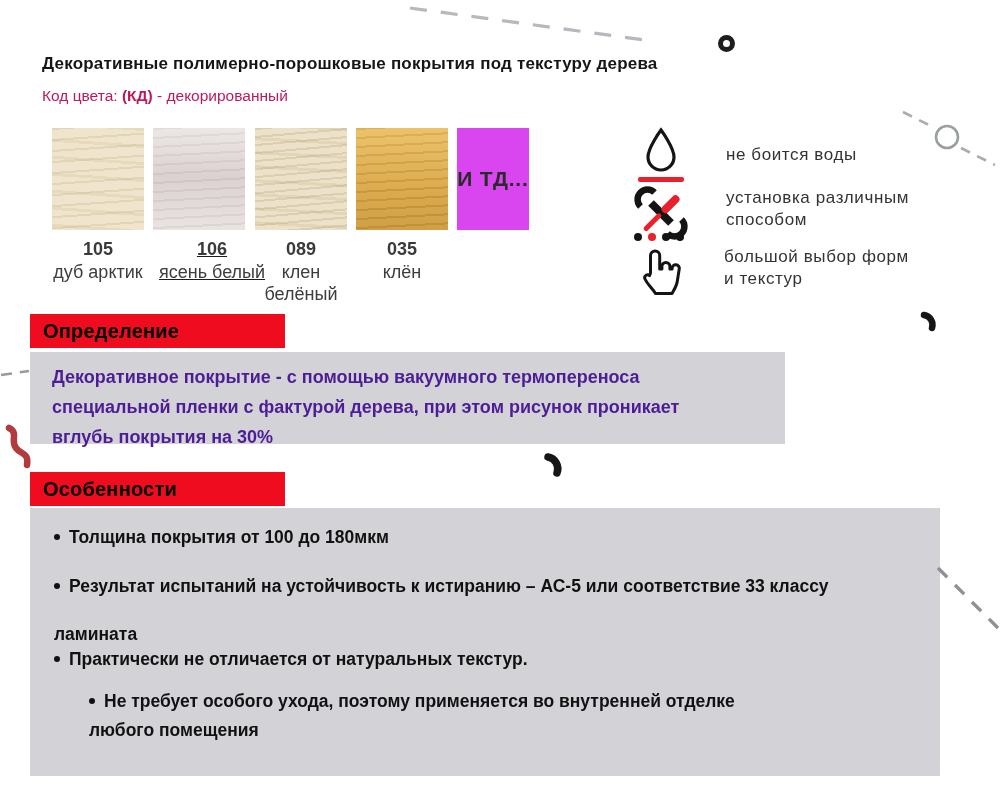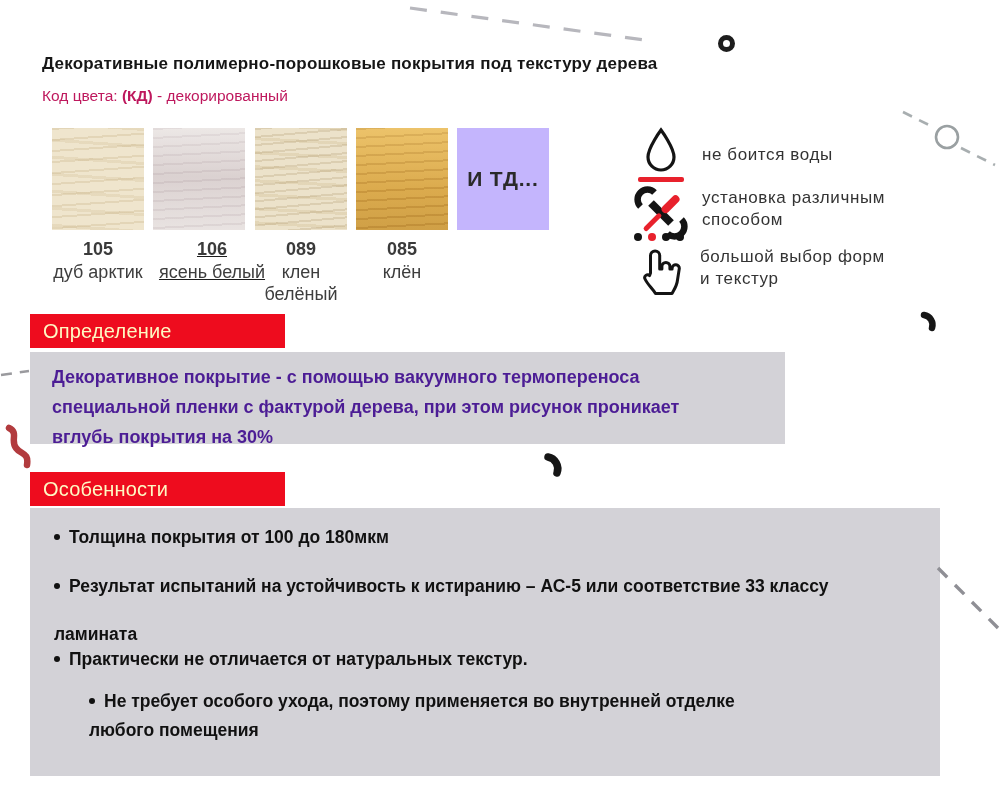--- a/index.html
+++ b/index.html
@@ -21,38 +21,38 @@
       repeating-linear-gradient(184deg, rgba(214,196,158,.35) 0 3px, rgba(255,255,255,0) 3px 17px);}
   .sw2{left:153px;background-color:#e4dddb;background-image:
       linear-gradient(180deg, rgba(255,255,255,.30), rgba(186,168,172,.22) 48%, rgba(255,255,255,.18)),
       repeating-linear-gradient(177deg, rgba(160,140,146,.20) 0 2px, rgba(160,140,146,0) 2px 9px);}
   .sw3{left:255px;background-color:#ece2ca;background-image:
       repeating-linear-gradient(175deg, rgba(176,154,112,.28) 0 2px, rgba(176,154,112,0) 2px 8px),
       repeating-linear-gradient(183deg, rgba(205,185,140,.30) 0 3px, rgba(255,255,255,0) 3px 14px);}
   .sw4{left:356px;background-color:#e6b758;background-image:
       linear-gradient(180deg, rgba(255,230,160,.25), rgba(170,115,30,.18) 60%, rgba(150,100,25,.28)),
       repeating-linear-gradient(177deg, rgba(160,105,25,.30) 0 2px, rgba(160,105,25,0) 2px 9px);}
-  .etc-box{left:457px;top:128px;width:92px;height:102px;background:#c4b5fd;
+  .etc-box{left:457px;top:128px;width:72px;height:102px;background:#d946ef;
       display:flex;align-items:center;justify-content:center;font-size:21px;font-weight:600;
       letter-spacing:.8px;color:#2a2a2a;}
   .sw-label{top:238px;width:110px;text-align:center;line-height:1.25;}
   .sw-label .code{font-size:18px;font-weight:600;color:#3a3a3a;}
   .sw-label .name{font-size:18px;color:#3d3d3d;}
   .lb1{left:43px;} .lb2{left:157px;text-decoration:underline;} .lb3{left:246px;} .lb4{left:347px;}
 
   
-  .feat-label{color:#333;font-size:17px;letter-spacing:.6px;line-height:1.3;}
+  .feat-label{color:#333;font-size:17px;letter-spacing:.6px;line-height:1.3;margin-left:24px;}
   .red-underline{left:638px;top:177px;width:46px;height:5px;background:#e8212c;border-radius:2px;}
   .dots{left:634px;top:233px;display:flex;gap:6px;}
   .dots span{width:8px;height:8px;border-radius:50%;background:#141414;display:block;}
   .dots span.red{background:#e8212c;}
 
   
-  .red-header{width:255px;height:34px;background:#ee0c1e;color:#fef9c3;font-size:20px;
-      font-weight:400;display:flex;align-items:center;padding-left:13px;box-sizing:border-box;letter-spacing:.2px;}
+  .red-header{width:255px;height:34px;background:#ee0c1e;color:#000000;font-size:20px;
+      font-weight:700;display:flex;align-items:center;padding-left:13px;box-sizing:border-box;letter-spacing:.2px;}
   .hdr-def{left:30px;top:314px;}
   .hdr-feat{left:30px;top:472px;}
   .panel{background:#d3d2d7;}
   .panel-def{left:30px;top:352px;width:755px;height:92px;}
   .def-body{left:52px;top:362px;width:680px;font-size:18px;font-weight:700;line-height:30px;color:#4c1d95;}
   .panel-feat{left:30px;top:508px;width:910px;height:268px;}
   .bullet{font-size:17.5px;font-weight:700;color:#111;}
   .bullet::before{content:"";display:inline-block;width:6px;height:6px;border-radius:50%;
       background:#111;margin-right:9px;vertical-align:3px;}
   .b1{left:54px;top:523px;line-height:28px;}
@@ -97,21 +97,21 @@
 </div>
 <div class="abs sw-label lb2">
   <div class="code">106</div>
   <div class="name">ясень белый</div>
 </div>
 <div class="abs sw-label lb3">
   <div class="code">089</div>
   <div class="name">клен белёный</div>
 </div>
 <div class="abs sw-label lb4">
-  <div class="code">085</div>
+  <div class="code">035</div>
   <div class="name">клён</div>
 </div>
 
 <svg class="abs" style="left:641px;top:127px;" width="40" height="47">
   <path d="M20 3 C20 3 33 20.5 33 30 a13 13 0 0 1 -26 0 C7 20.5 20 3 20 3 Z" fill="#ffffff" stroke="#141414" stroke-width="3.2"></path>
 </svg>
 <div class="abs red-underline"></div>
 <div class="abs feat-label" style="left:702px;top:144px;">не боится воды</div>
 
 <svg class="abs" style="left:634px;top:186px;" width="54" height="54">

